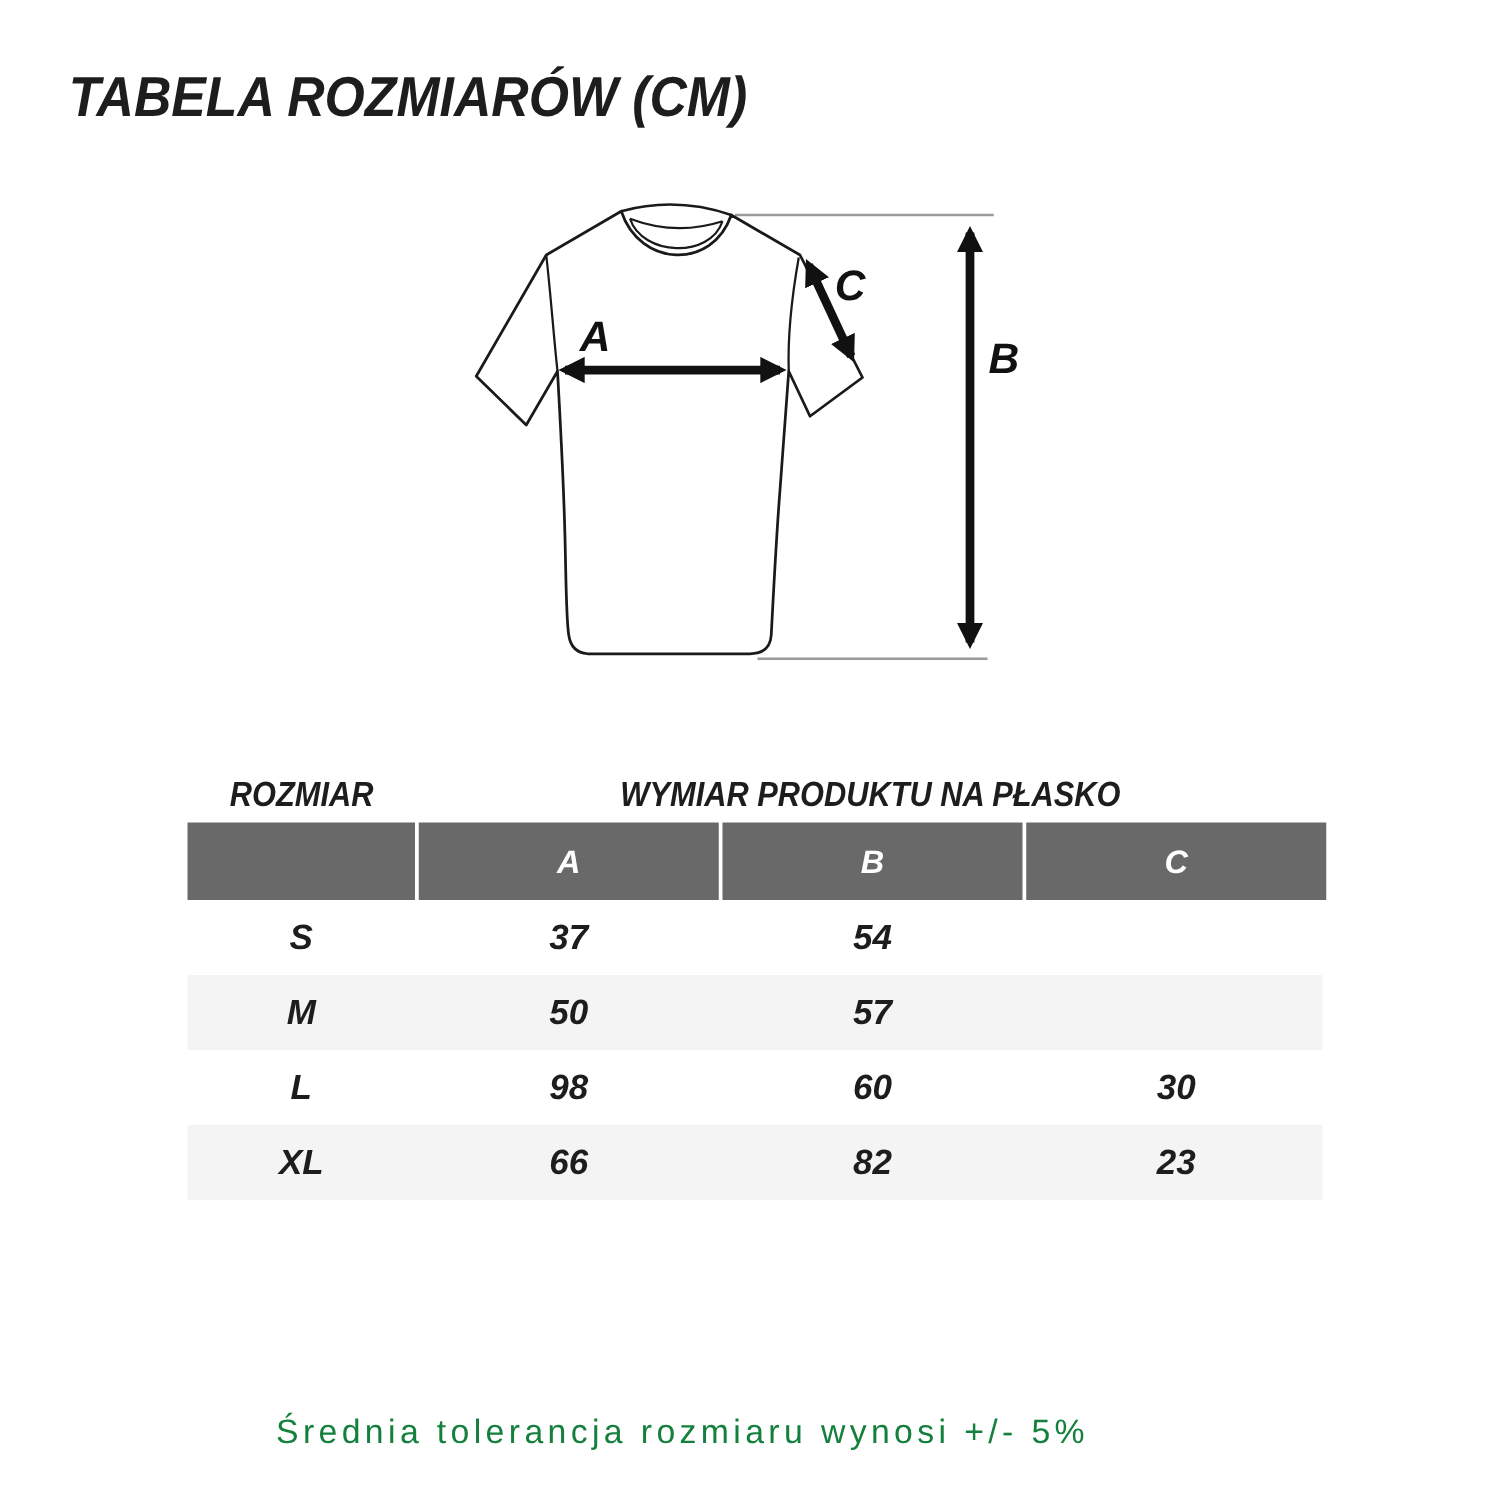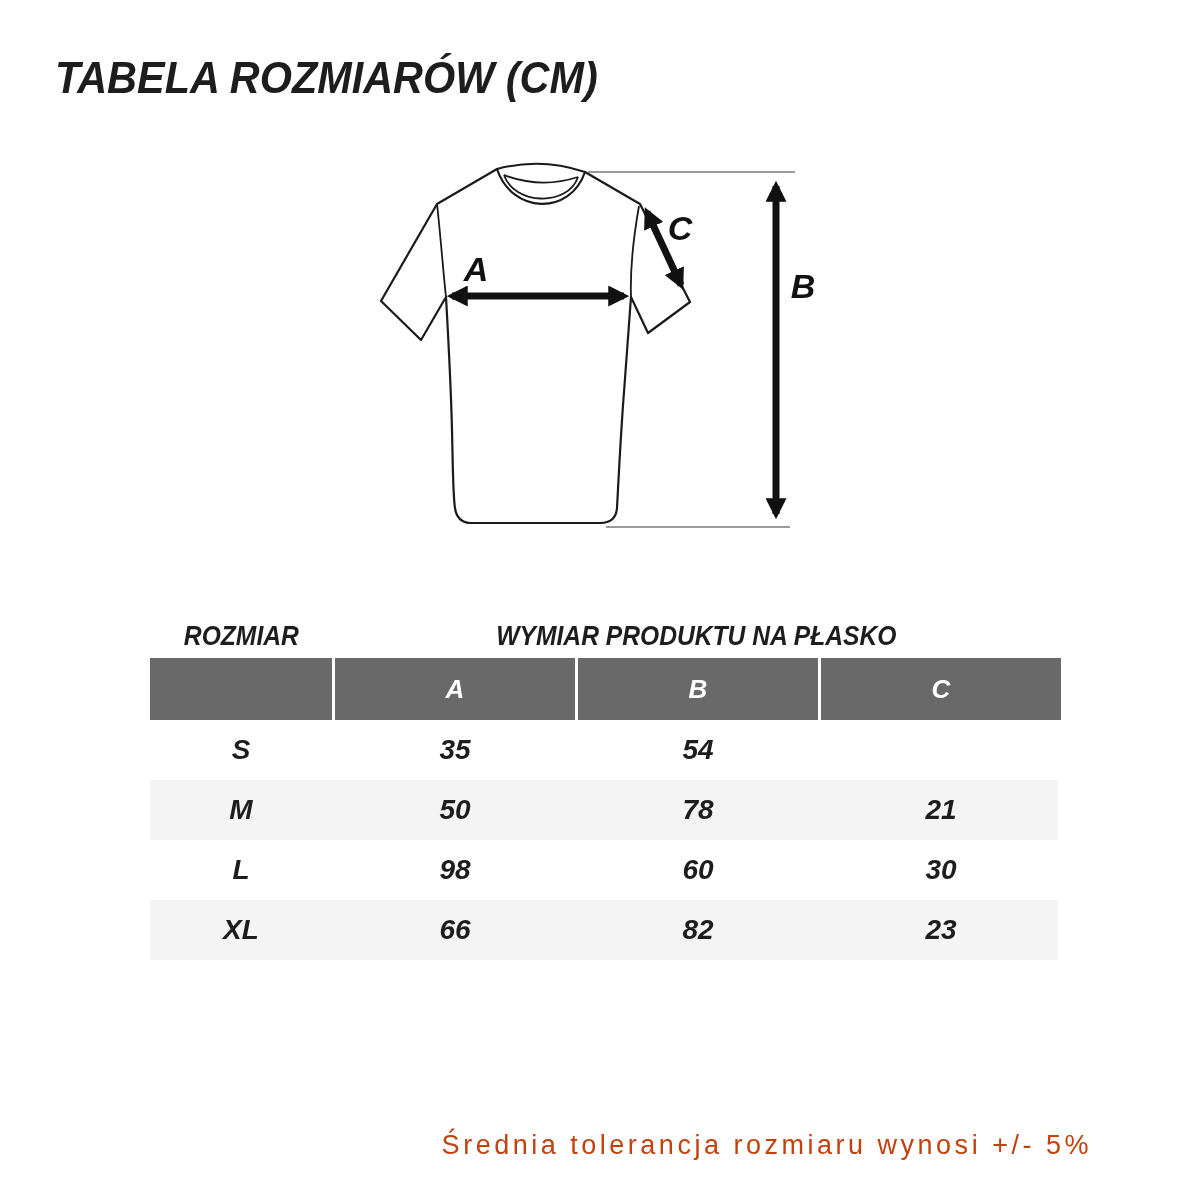--- a/index.html
+++ b/index.html
@@ -36,22 +36,22 @@
   }
   .tbody{left:150px;top:720px;width:908px;}
   .trow{height:60px;background:#ffffff;}
   .trow.stripe{background:var(--stripe-bg,#f4f4f4);}
   .trow .cell{
     display:flex;align-items:center;justify-content:center;
     font-size:28px;font-weight:bold;font-style:italic;color:var(--text,#1d1d1d);
   }
   
   .footer{
-    left:0;top:1130px;width:1092px;text-align:right;
-    font-size:27px;font-weight:300;letter-spacing:0.13em;color:#c2410c;
+    left:0;top:1130px;width:1092px;text-align:center;
+    font-size:27px;font-weight:300;letter-spacing:0.13em;color:#15803d;
     white-space:nowrap;
   }
   svg text{
     font-family:"Liberation Sans",sans-serif;font-weight:bold;font-style:italic;
     fill:#111111;
   }
 </style>
 </head>
 <body>
 
@@ -105,28 +105,27 @@
 <div class="abs tgrid thead">
   <div class="hcell"></div>
   <div class="hcell">A</div>
   <div class="hcell">B</div>
   <div class="hcell">C</div>
 </div>
 
 <div class="abs tbody">
   <div class="tgrid trow">
     <div class="cell">S</div>
-    <div class="cell">35</div>
+    <div class="cell">37</div>
     <div class="cell">54</div>
   </div>
   <div class="tgrid trow stripe">
     <div class="cell">M</div>
     <div class="cell">50</div>
-    <div class="cell">78</div>
-    <div class="cell">21</div>
+    <div class="cell">57</div>
   </div>
   <div class="tgrid trow">
     <div class="cell">L</div>
     <div class="cell">98</div>
     <div class="cell">60</div>
     <div class="cell">30</div>
   </div>
   <div class="tgrid trow stripe">
     <div class="cell">XL</div>
     <div class="cell">66</div>

